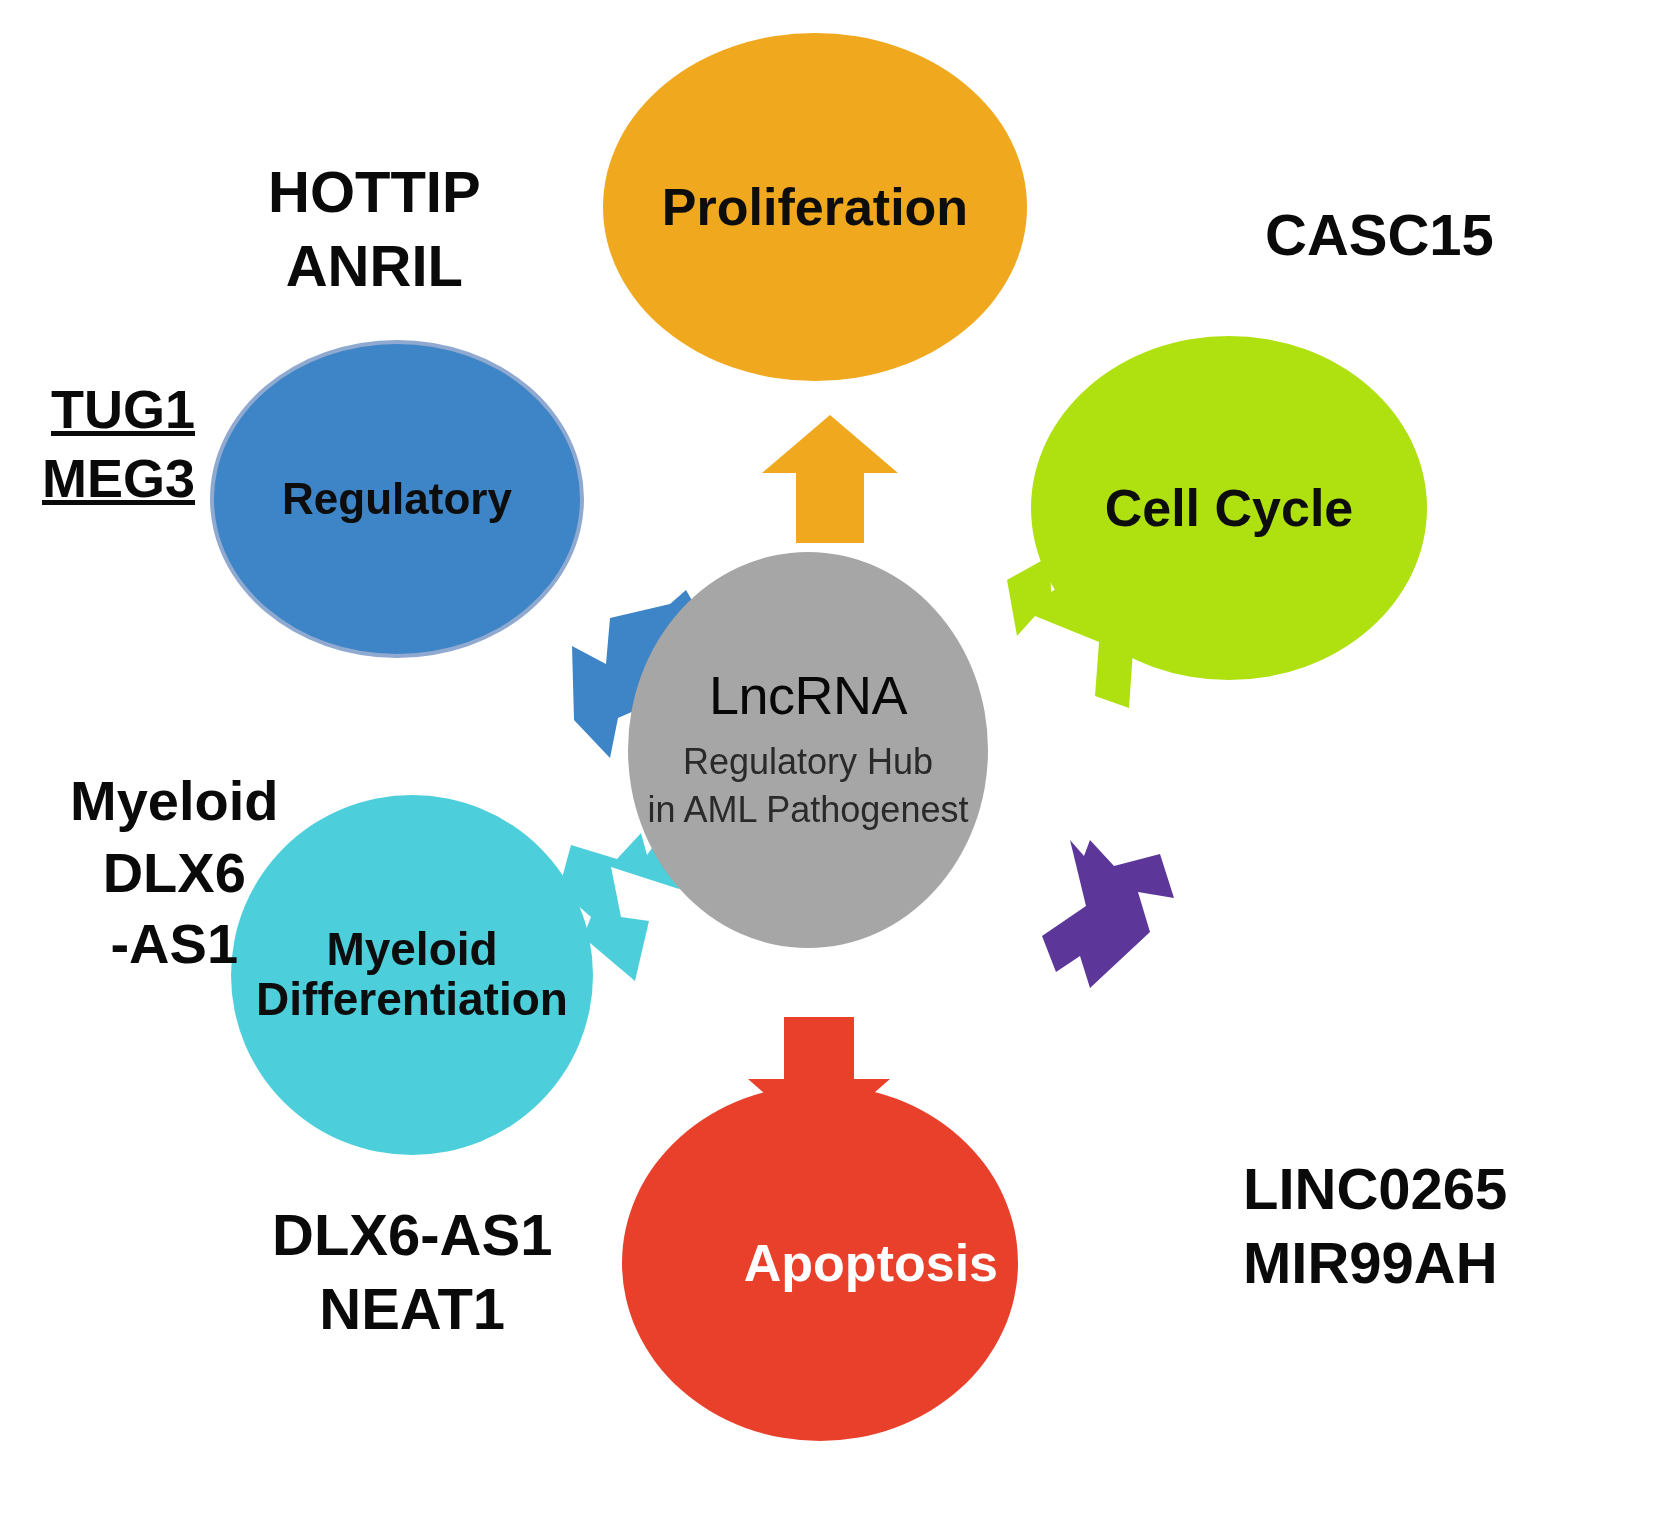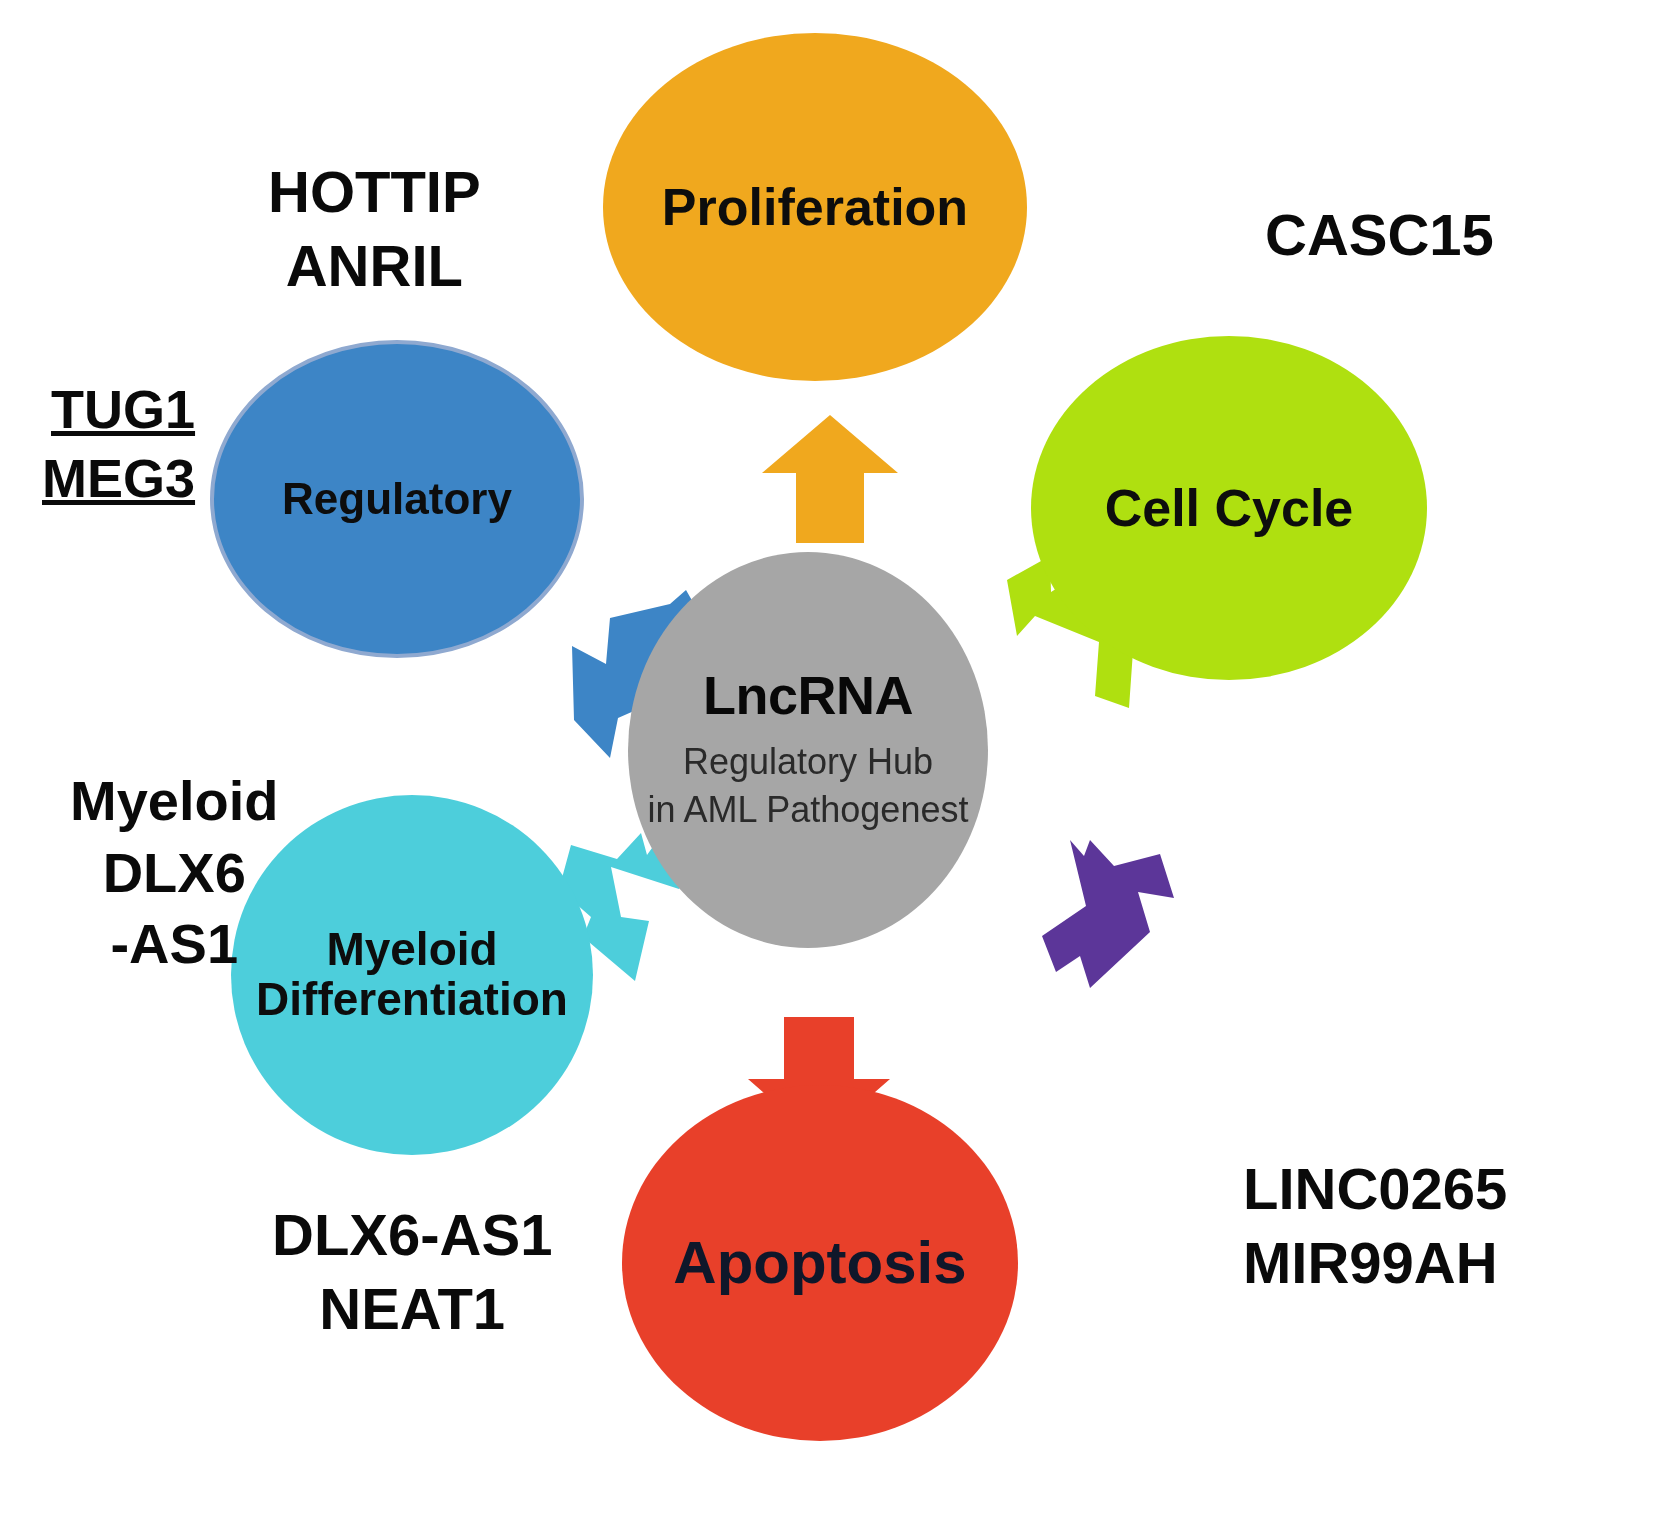--- a/index.html
+++ b/index.html
@@ -53,22 +53,23 @@
     left: 1060px; top: 808px;
     width: 340px; height: 342px;
     background: #5C3699;
     color: #ffffff;
     font-size: 46px;
   }
   #node-apoptosis {
     left: 622px;  top: 1085px;
     width: 396px; height: 356px;
     background: #E8402A;
-    color: #0f172a;
-    font-size: 60px;
+    color: #ffffff;
+    font-size: 52px;
+    text-align: right;
   }
   #node-myeloid {
     left: 231px;  top: 795px;
     width: 362px; height: 360px;
     background: #4DCEDB;
     color: #0d0d0d;
     font-size: 46px;
   }
   #node-development {
     left: 210px;  top: 340px;
@@ -81,21 +82,21 @@
   #node-hub {
     left: 628px;  top: 552px;
     width: 360px; height: 396px;
     background: #A6A6A6;
     color: #111111;
     flex-direction: column;
     font-weight: normal;
   }
   #node-hub .hub-title {
     font-size: 54px;
-    font-weight: bold;
+    font-weight: normal;
     color: #080808;
     letter-spacing: -0.5px;
     margin-bottom: 14px;
   }
   #node-hub .hub-sub {
     font-size: 36px;
     font-weight: normal;
     color: #2a2a2a;
     line-height: 1.34;
     white-space: nowrap;

